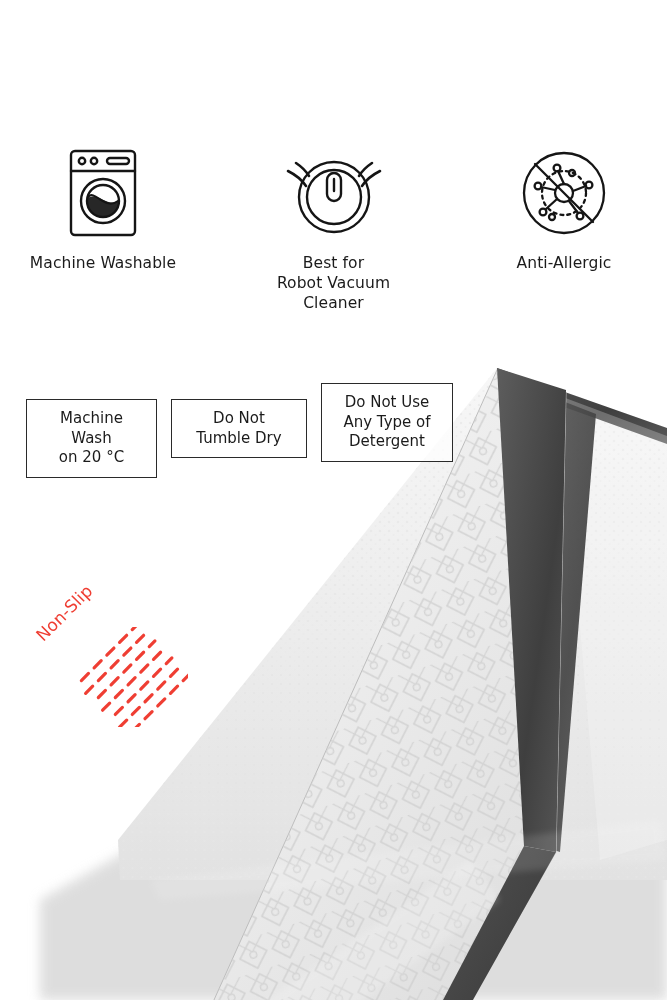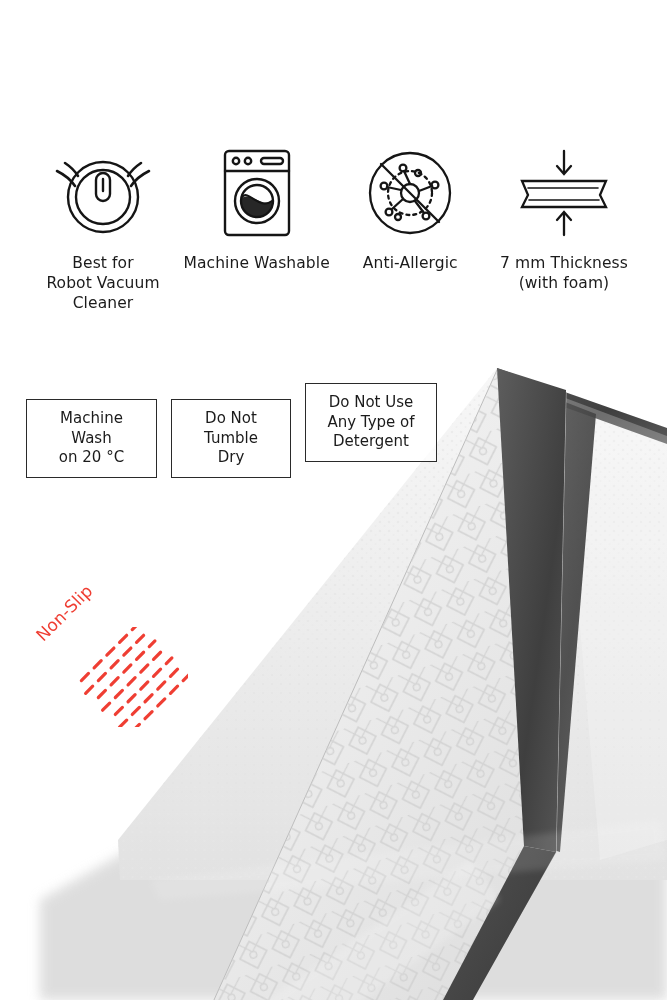--- a/index.html
+++ b/index.html
@@ -71,21 +71,21 @@
     background: rgba(255,255,255,0.75);
     padding: 9px 21px;
     text-align: center;
     font-size: 15px;
     line-height: 1.3;
     color: #1b1b1b;
     white-space: pre-line;
     box-sizing: border-box;
   }
   .care-box.b1 { width: 131px; margin-top: 16px; }
-  .care-box.b2 { width: 120px; margin-top: 16px; }
+  .care-box.b2 { width: 136px; margin-top: 16px; }
   .care-box.b3 { width: 132px; margin-top: 0px; }
 
   
   .nonslip {
     position: absolute;
     top: 595px;
     left: 30px;
     width: 160px;
     height: 120px;
   }
@@ -189,52 +189,52 @@
       <path d="M210 700 L470 520 L500 560 L250 742 Z" fill="#ffffff" opacity="0.18" filter="url(#soft2)"></path>
       <path d="M150 540 L660 480 L665 520 L160 560 Z" fill="#ffffff" opacity="0.12" filter="url(#soft2)"></path>
       <path d="M120 880 L520 868 L520 900 L120 910 Z" fill="#ffffff" opacity="0.25" filter="url(#soft2)"></path>
     </svg>
   </div>
 
   <div class="feature-row">
 
     <div class="feature">
       <div class="icon-box">
+        <svg width="96" height="100" viewBox="0 0 96 100" fill="none" stroke="#151515" stroke-width="2.4" stroke-linecap="round">
+          <rect x="16" y="8" width="64" height="84" rx="4"></rect>
+          <line x1="16" y1="28" x2="80" y2="28"></line>
+          <circle cx="27" cy="18" r="3.2"></circle>
+          <circle cx="39" cy="18" r="3.2"></circle>
+          <rect x="52" y="15" width="22" height="6" rx="3"></rect>
+          <circle cx="48" cy="58" r="22"></circle>
+          <circle cx="48" cy="58" r="16"></circle>
+          <path d="M33 54 C40 46 50 68 63 58" stroke-width="2.2"></path>
+          <path d="M33 54 L33 58 C33 66 40 74 48 74 C56 74 64 66 64 58 L63 58" stroke-width="0"></path>
+          <path d="M32 56 C32 68 39 74 48 74 C57 74 64 68 64 57 C55 67 41 47 32 56 Z" fill="#151515" stroke="none" opacity="0.92"></path>
+        </svg>
+      </div>
+      <div class="caption">Machine Washable</div>
+    </div>
+
+    <div class="feature">
+      <div class="icon-box">
         <svg width="120" height="96" viewBox="0 0 120 96" fill="none" stroke="#151515" stroke-width="2.4" stroke-linecap="round">
           <circle cx="60" cy="52" r="35"></circle>
           <circle cx="60" cy="52" r="27"></circle>
           <rect x="53" y="28" width="14" height="28" rx="7"></rect>
           <line x1="60" y1="34" x2="60" y2="46"></line>
           <path d="M22 18 C28 22 32 26 35 31" stroke-width="2.6"></path>
           <path d="M14 26 C22 30 28 35 32 41" stroke-width="2.6"></path>
           <path d="M98 18 C92 22 88 26 85 31" stroke-width="2.6"></path>
           <path d="M106 26 C98 30 92 35 88 41" stroke-width="2.6"></path>
         </svg>
       </div>
       <div class="caption">Best for
 Robot Vacuum
 Cleaner</div>
-    </div>
-
-    <div class="feature">
-      <div class="icon-box">
-        <svg width="96" height="100" viewBox="0 0 96 100" fill="none" stroke="#151515" stroke-width="2.4" stroke-linecap="round">
-          <rect x="16" y="8" width="64" height="84" rx="4"></rect>
-          <line x1="16" y1="28" x2="80" y2="28"></line>
-          <circle cx="27" cy="18" r="3.2"></circle>
-          <circle cx="39" cy="18" r="3.2"></circle>
-          <rect x="52" y="15" width="22" height="6" rx="3"></rect>
-          <circle cx="48" cy="58" r="22"></circle>
-          <circle cx="48" cy="58" r="16"></circle>
-          <path d="M33 54 C40 46 50 68 63 58" stroke-width="2.2"></path>
-          <path d="M33 54 L33 58 C33 66 40 74 48 74 C56 74 64 66 64 58 L63 58" stroke-width="0"></path>
-          <path d="M32 56 C32 68 39 74 48 74 C57 74 64 68 64 57 C55 67 41 47 32 56 Z" fill="#151515" stroke="none" opacity="0.92"></path>
-        </svg>
-      </div>
-      <div class="caption">Machine Washable</div>
     </div>
 
     <div class="feature">
       <div class="icon-box">
         <svg width="104" height="100" viewBox="0 0 104 100" fill="none" stroke="#151515" stroke-width="2.3" stroke-linecap="round">
           <circle cx="52" cy="50" r="40"></circle>
           <line x1="23" y1="21" x2="81" y2="79"></line>
           <circle cx="52" cy="50" r="9"></circle>
           <circle cx="52" cy="50" r="22" stroke-dasharray="3 4"></circle>
           <g>
@@ -249,35 +249,20 @@
             <line x1="43" y1="47" x2="29" y2="44"></line>
               <circle cx="26" cy="43" r="3.4"></circle>
             <circle cx="60" cy="30" r="3"></circle>
             <circle cx="40" cy="74" r="3"></circle>
           </g>
         </svg>
       </div>
       <div class="caption">Anti-Allergic</div>
     </div>
 
-    <div class="feature">
-      <div class="icon-box">
-        <svg width="120" height="100" viewBox="0 0 120 100" fill="none" stroke="#151515" stroke-width="2.3" stroke-linecap="round">
-          <line x1="60" y1="8" x2="60" y2="30"></line>
-          <path d="M53 23 L60 31 L67 23"></path>
-          <line x1="60" y1="92" x2="60" y2="70"></line>
-          <path d="M53 77 L60 69 L67 77"></path>
-          <path d="M18 38 L102 38 L96 52 L102 64 L18 64 L24 52 Z"></path>
-          <path d="M24 45 L94 45" stroke-width="1.6"></path>
-          <path d="M25 57 L95 57" stroke-width="1.6"></path>
-        </svg>
-      </div>
-      <div class="caption">7 mm Thickness
-(with foam)</div>
-    </div>
   </div>
 
   <div class="care-row">
     <div class="care-box b1">Machine Wash
 on 20 °C</div>
     <div class="care-box b2">Do Not
 Tumble Dry</div>
     <div class="care-box b3">Do Not Use
 Any Type of
 Detergent</div>

